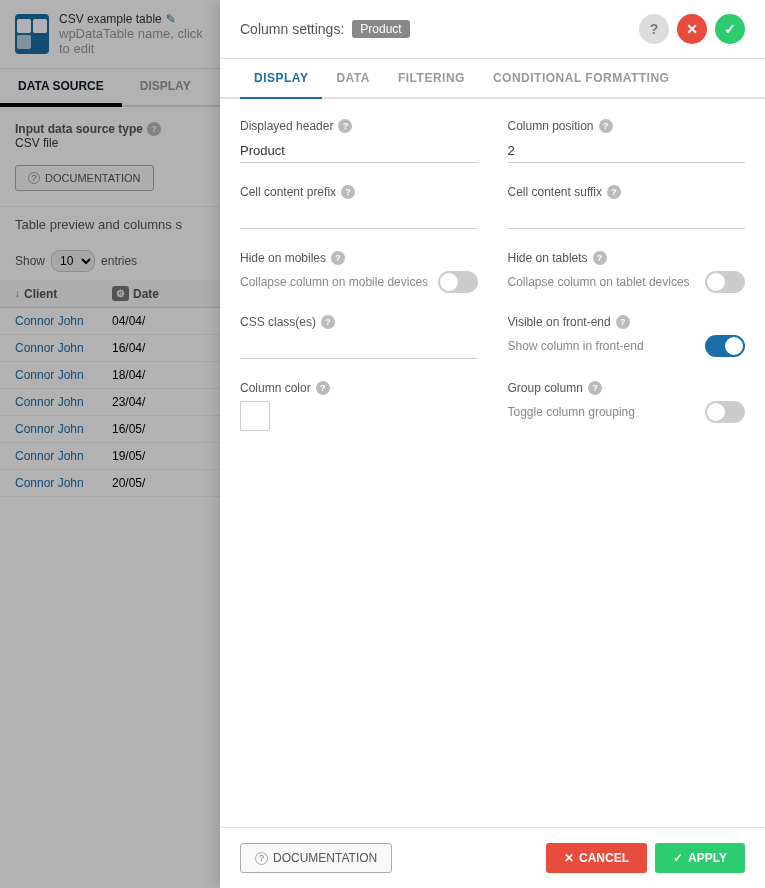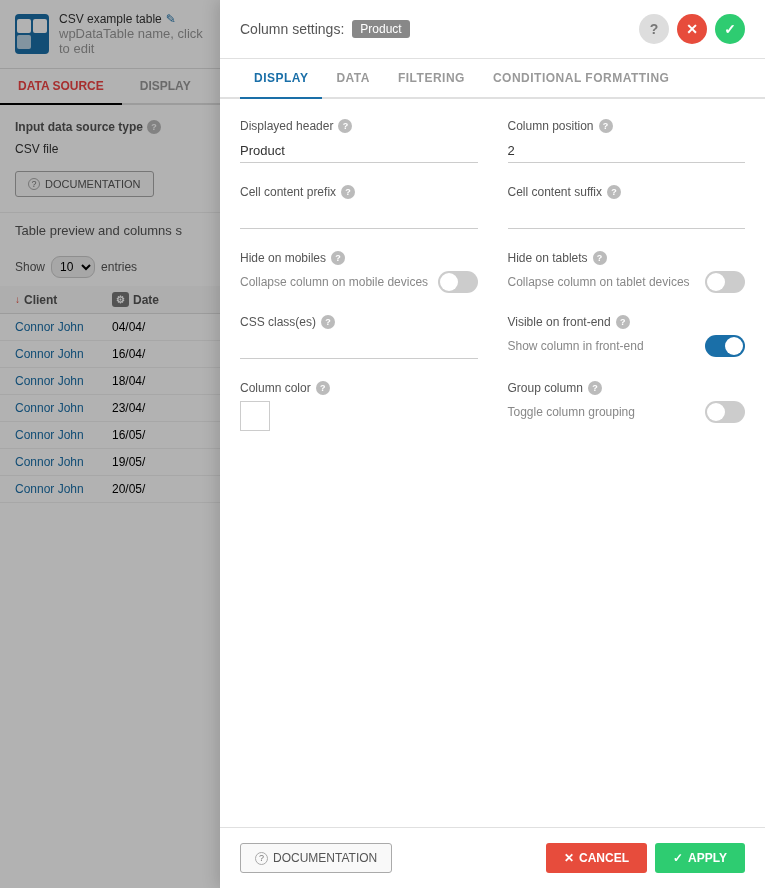--- a/index.html
+++ b/index.html
@@ -21,24 +21,24 @@
     }
     .bg-title { font-size: 12px; color: #333; font-weight: 500; }
     .bg-subtitle { font-size: 13px; color: #999; }
     .edit-icon { color: #1a6fa8; font-size: 12px; margin-left: 4px; cursor: pointer; }
 
     
     .bg-tabs { display: flex; border-bottom: 2px solid #e0e0e0; }
     .bg-tab {
       padding: 10px 18px; font-size: 12px; font-weight: 600; color: #999; cursor: pointer; text-transform: uppercase;
     }
-    .bg-tab.active { color: #ef4444; border-bottom: 2px solid #000000; margin-bottom: -2px; }
+    .bg-tab.active { color: #0f172a; border-bottom: 4px solid #000000; margin-bottom: -2px; }
 
     .bg-section { padding: 15px; }
-    .bg-section-label { font-size: 12px; font-weight: 600; color: #555; margin-bottom: 8px; display: flex; align-items: center; gap: 4px; }
+    .bg-section-label { font-size: 12px; font-weight: 600; color: #555; margin-bottom: 0; display: flex; align-items: center; gap: 4px; }
     .bg-section-value { font-size: 12px; color: #333; margin-bottom: 15px; }
     .bg-doc-btn {
       border: 1px solid #aaa; background: #f9f9f9; padding: 6px 12px; border-radius: 3px;
       font-size: 11px; cursor: pointer; display: flex; align-items: center; gap: 5px; color: #555;
     }
 
     
     .table-preview-label { padding: 10px 15px; font-size: 13px; color: #555; border-top: 1px solid #eee; }
     .show-entries { display: flex; align-items: center; gap: 6px; padding: 8px 15px; font-size: 12px; color: #555; }
     .entries-select { border: 1px solid #ccc; padding: 2px 4px; border-radius: 9px; font-size: 12px; }

